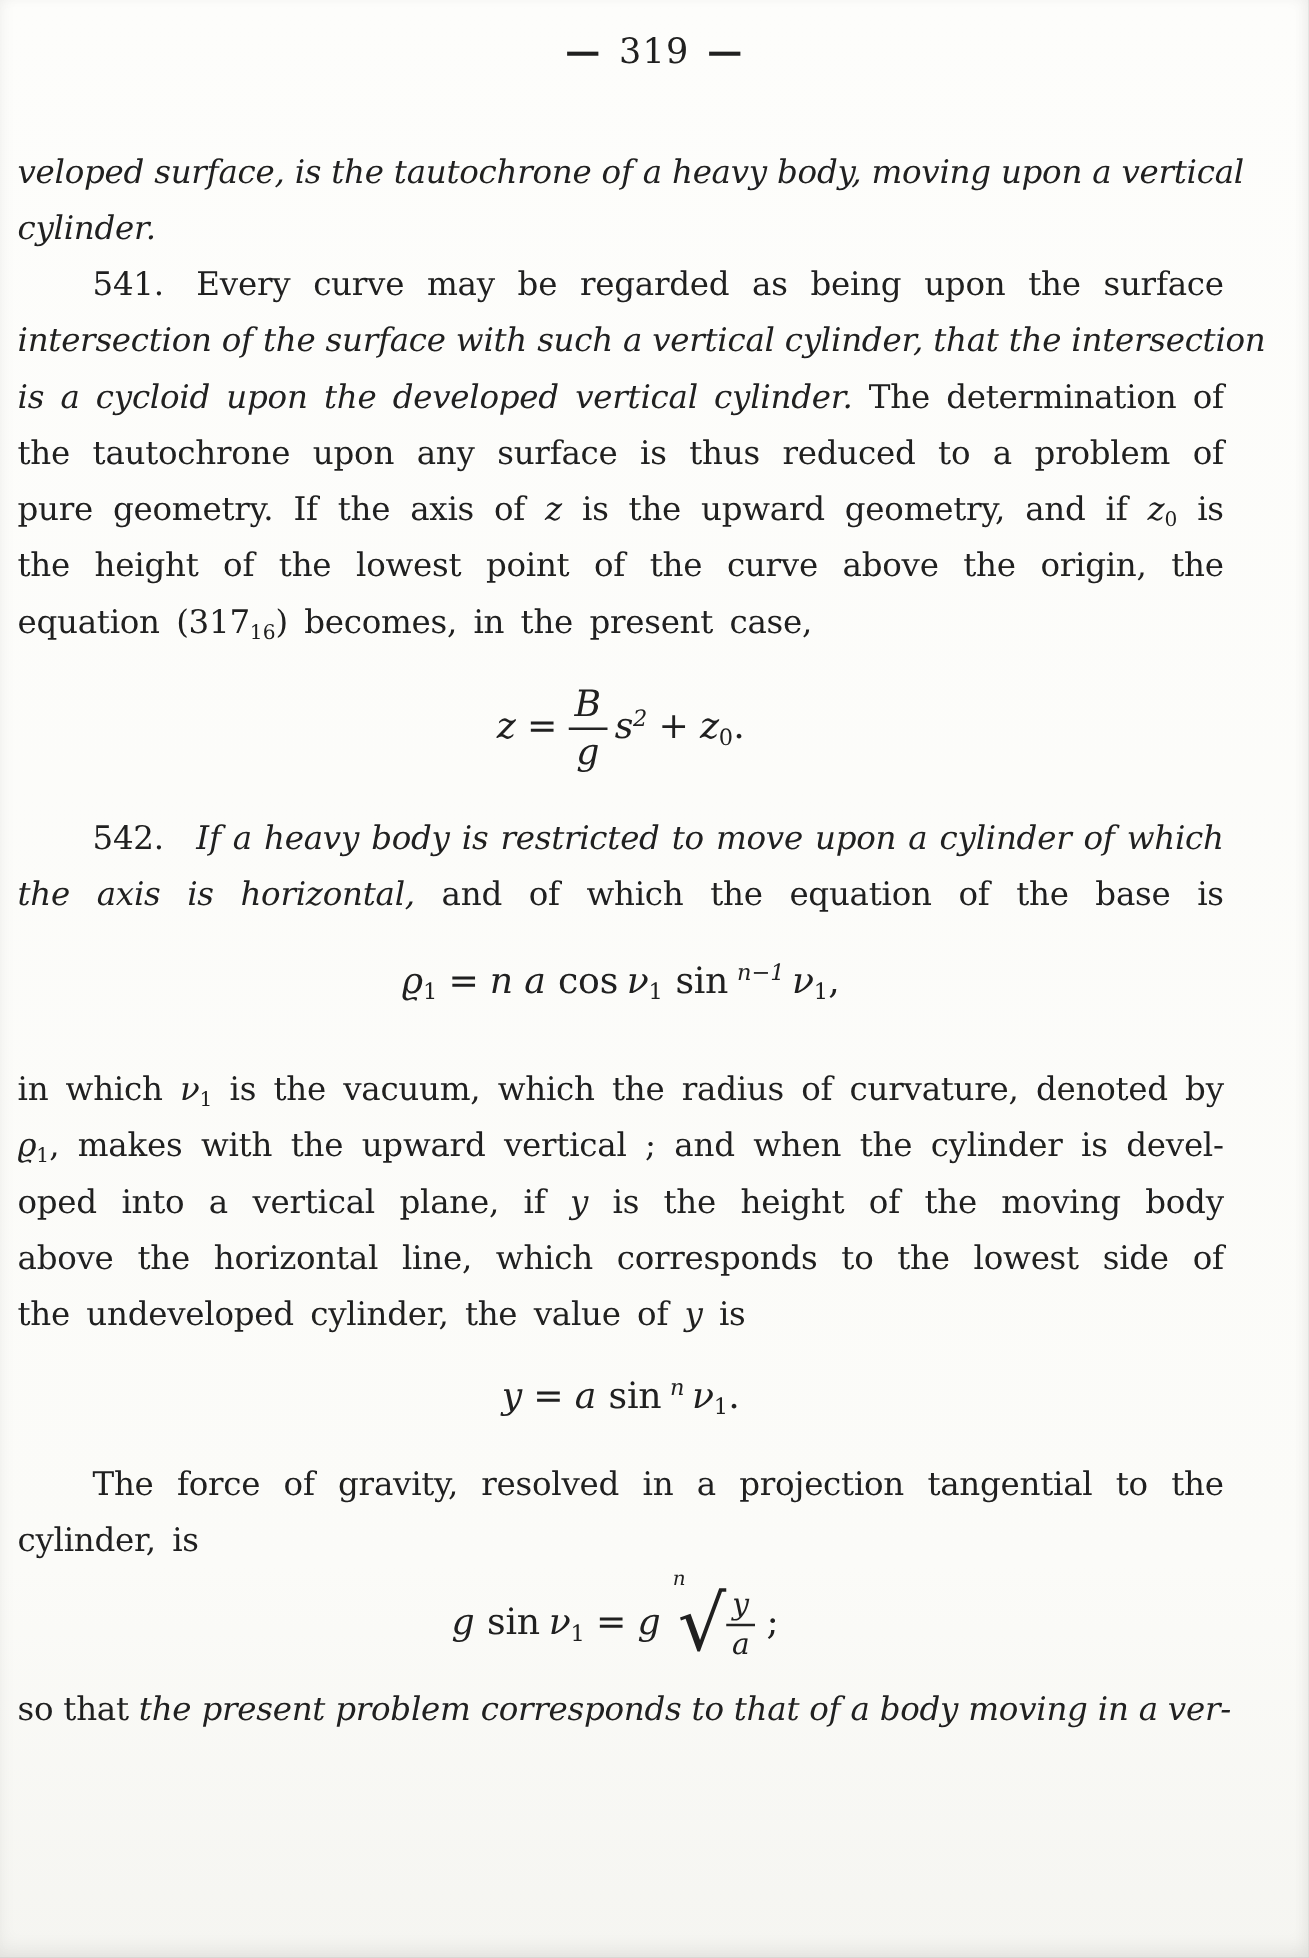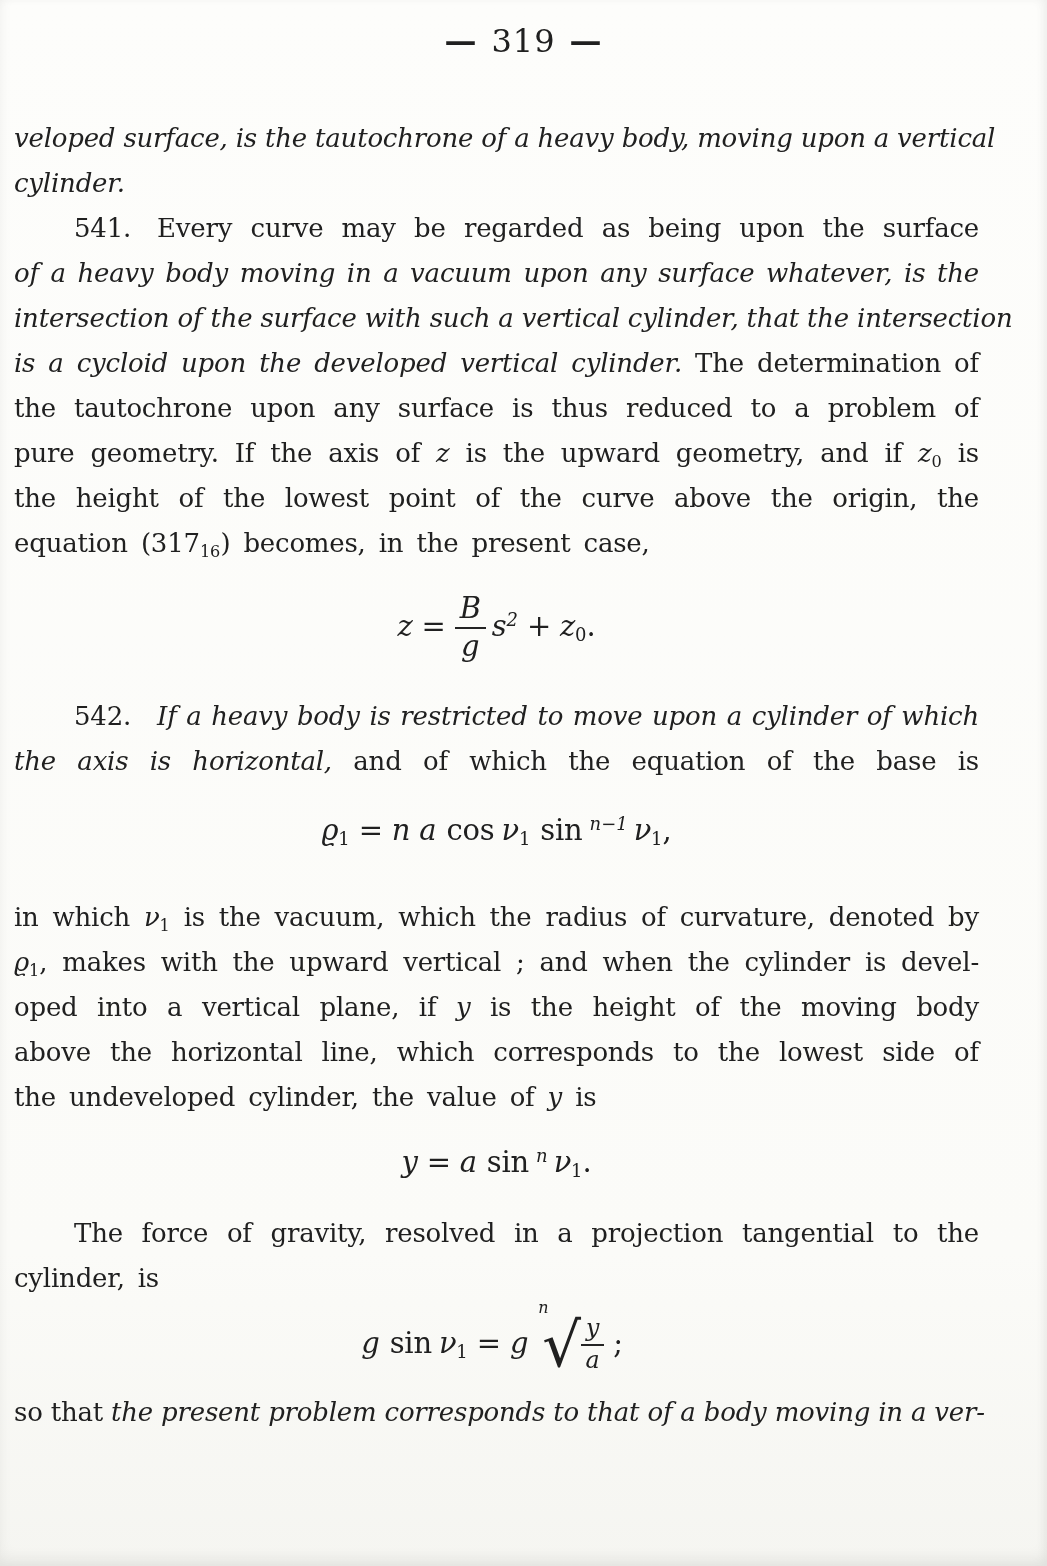--- a/index.html
+++ b/index.html
@@ -9,21 +9,21 @@
     margin:0 auto;
     background:linear-gradient(180deg,#fdfdfb 0%,#fbfbf8 80%,#f5f5f1 100%);
     color:#202020;
     font-family:"DejaVu Serif", serif;
     overflow:hidden;
     box-shadow:inset 0 -8px 14px rgba(0,0,0,0.06), inset -4px 0 10px rgba(0,0,0,0.03);
   }
   .pagenum{
     padding-top:22px;
     text-align:center;
-    font-size:32px;
+    font-size:28px;
     line-height:38px;
     letter-spacing:1px;
   }
   .pagenum .dash{font-weight:bold;margin:0 14px;}
   .pagenum .num{font-weight:500;}
   .text{
     margin:56px 68px 0 14px;
     width:965px;
     font-size:26px;
     line-height:45px;
@@ -89,21 +89,20 @@
   <header class="pagenum">
     <span class="dash">—</span><span class="num">319</span><span class="dash">—</span>
   </header>
 
   <main class="text">
 
     <div class="ln it"><span>veloped surface, is the tautochrone of a heavy body, moving upon a vertical</span></div>
     <div class="ln it short"><span>cylinder.</span></div>
 
     <div class="ln indent"><span class="pnum">541.</span><span>Every curve may be regarded as being upon the surface</span></div>
-    <div class="ln it"><span>of a heavy body moving in a vacuum upon any surface whatever, is the</span></div>
     <div class="ln it"><span>intersection of the surface with such a vertical cylinder, that the intersection</span></div>
     <div class="ln"><span class="it">is a cycloid upon the developed vertical cylinder.</span><span>  The determination of</span></div>
     <div class="ln"><span>the tautochrone upon any surface is thus reduced to a problem of</span></div>
     <div class="ln"><span>pure geometry.  If the axis of </span><span class="it">z</span><span> is the upward geometry, and if </span><span class="it">z</span><sub>0</sub><span> is</span></div>
     <div class="ln"><span>the height of the lowest point of the curve above the origin, the</span></div>
     <div class="ln short"><span>equation (317</span><sub>16</sub><span>) becomes, in the present case,</span></div>
 
     <div class="eq eq1-wrap">
       <span class="mi">z</span><span class="mo">=</span><span class="frac"><span class="fnum mi">B</span><span class="fden mi">g</span></span><span class="mi tight">s</span><sup>2</sup><span class="mo">+</span><span class="mi">z</span><sub>0</sub><span>.</span>
     </div>

